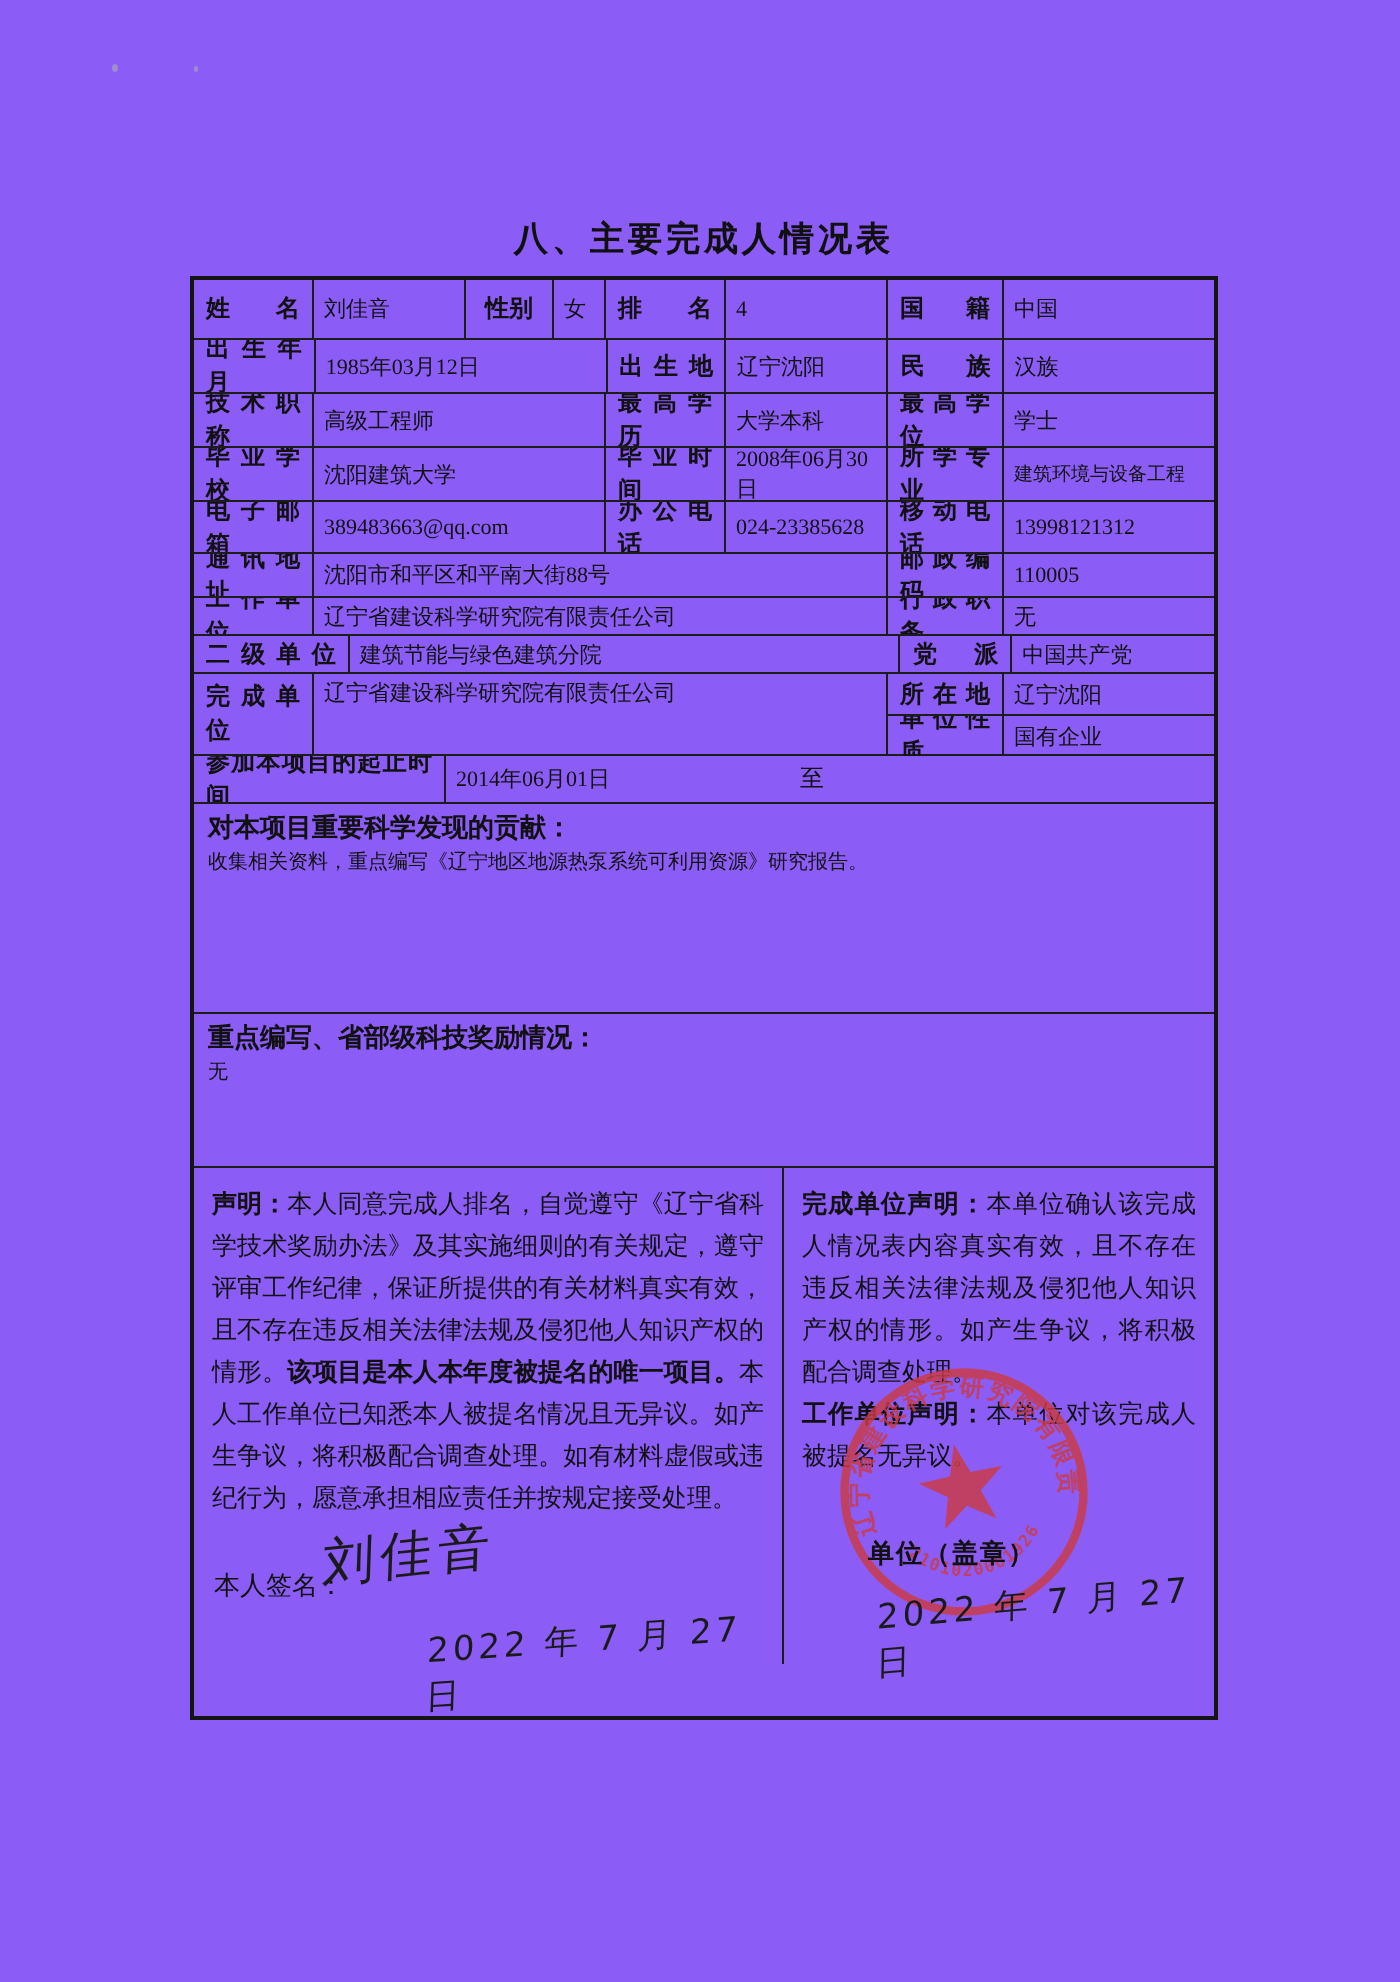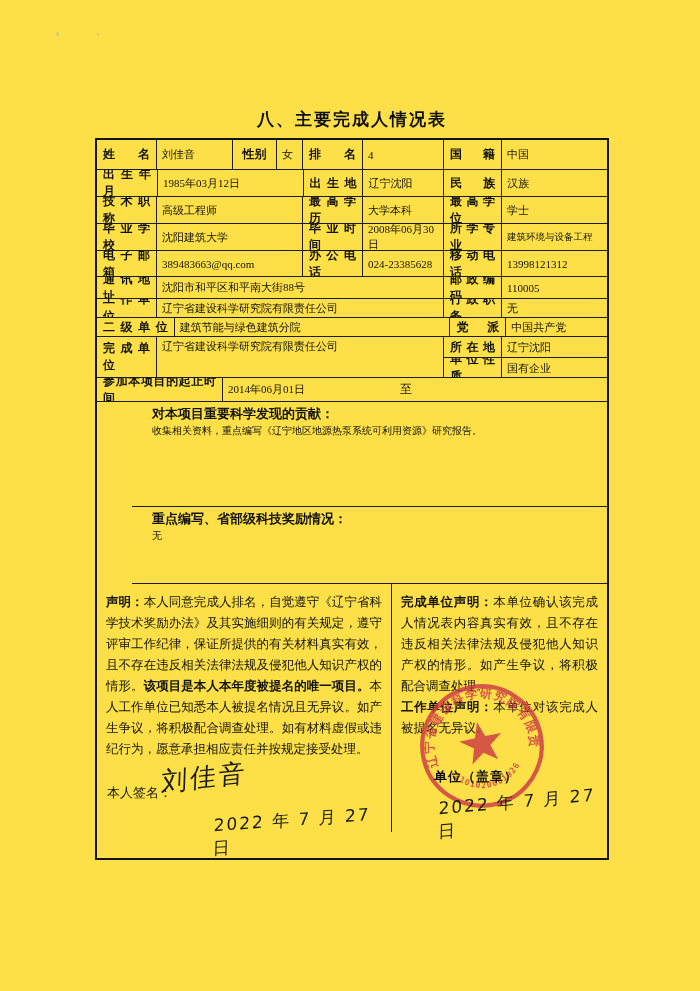--- a/index.html
+++ b/index.html
@@ -1,16 +1,16 @@
 <!DOCTYPE html>
 <html><head>
 <meta charset="utf-8">
 <style>
   html,body{margin:0;padding:0;background:#e8e8e8;}
-  .page{position:relative;width:700px;height:991px;background:#fde047;overflow:hidden;
+  .page{position:relative;width:700px;height:991px;background:#8b5cf6;overflow:hidden;
         font-family:"Liberation Serif",serif;color:#111;}
   .speck{position:absolute;border-radius:50%;background:#aeb4af;opacity:.55;}
 
   .doc-title{position:absolute;left:95px;top:108px;width:514px;text-align:center;
              font-family:"Liberation Sans",sans-serif;font-weight:bold;
              font-size:17px;letter-spacing:2px;color:#101010;}
 
   .tbl{position:absolute;left:95px;top:138px;width:510px;height:718px;
        border:2px solid #151515;box-sizing:content-box;display:flex;flex-direction:column;}
   .tr{display:flex;border-bottom:1px solid #1c1c1c;box-sizing:border-box;flex:0 0 auto;}
@@ -22,21 +22,21 @@
   .lbl.ctr>span{text-align:center;text-align-last:center;}
   .val{font-size:11px;}
   .val>span{padding-left:5px;padding-right:2px;}
   .val.sm{font-size:9.5px;}
   .val.top{align-items:flex-start;}
   .val.top>span{padding-top:2px;}
   .stack{display:flex;flex-direction:column;box-sizing:border-box;}
   .srow{display:flex;border-bottom:1px solid #1c1c1c;box-sizing:border-box;flex:0 0 auto;}
   .srow.last{border-bottom:none;}
 
-  .sec{display:block;padding:3px 20px;box-sizing:border-box;margin-left:35px;}
+  .sec{display:block;padding:3px 7px;box-sizing:border-box;}
   .sec-title{font-family:"Liberation Sans",sans-serif;font-weight:bold;font-size:13px;}
   .sec-body{font-size:10px;margin-top:1px;}
 
   .decl-left{width:295px;border-right:1px solid #1c1c1c;box-sizing:border-box;position:relative;}
   .decl-right{flex:1;position:relative;}
   .decl-par{padding:8px 9px 0 9px;font-size:12.5px;line-height:21px;text-align:justify;}
   .seg-bold{font-family:"Liberation Sans",sans-serif;font-weight:bold;}
 
   .sign-label{position:absolute;left:10px;top:200px;font-size:13px;}
   .hand{font-family:"DejaVu Sans",sans-serif;color:#1a1a1a;}

